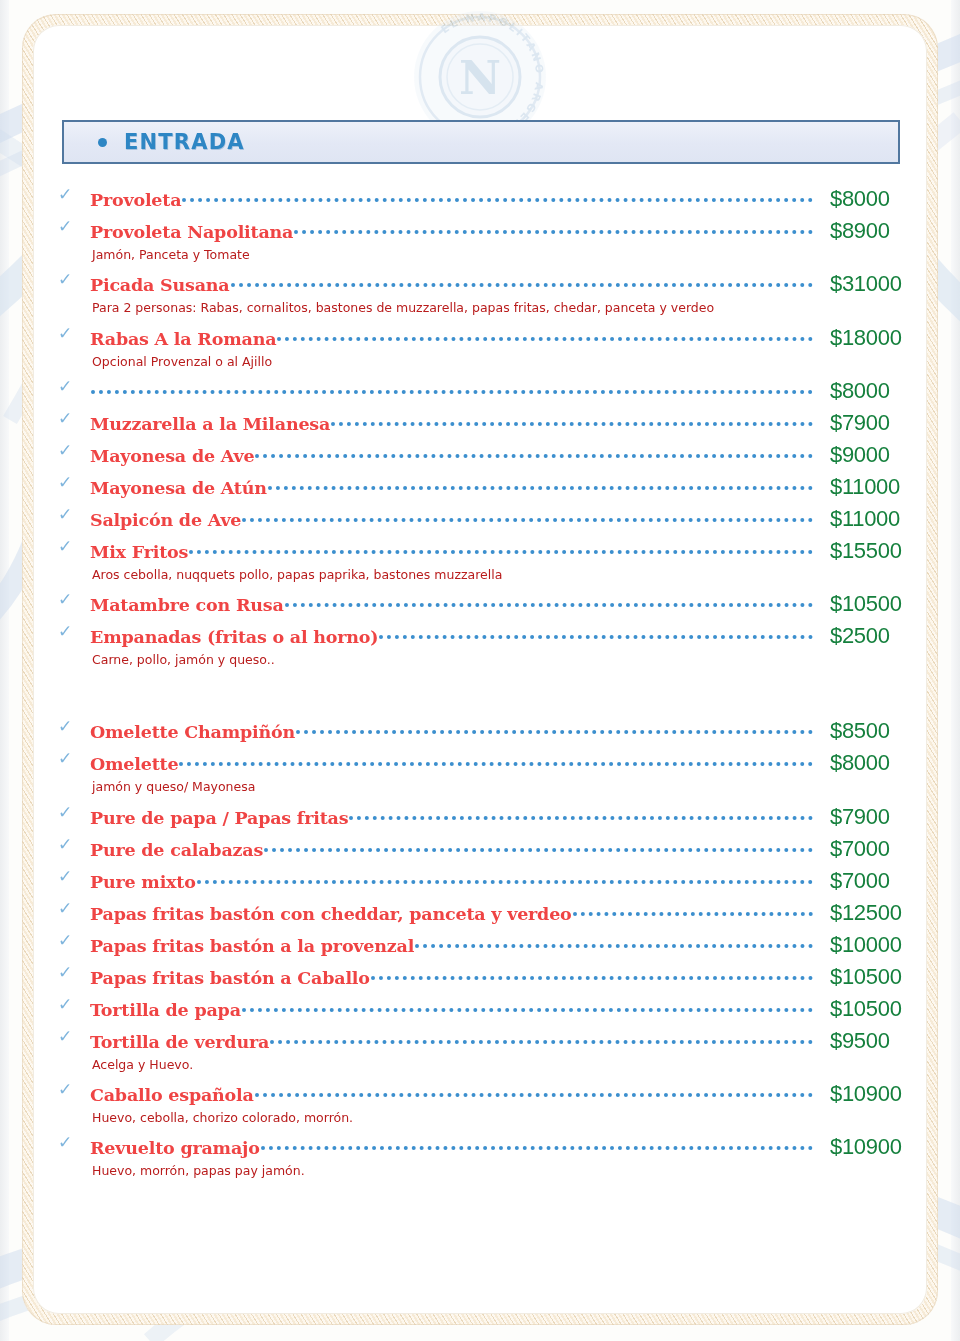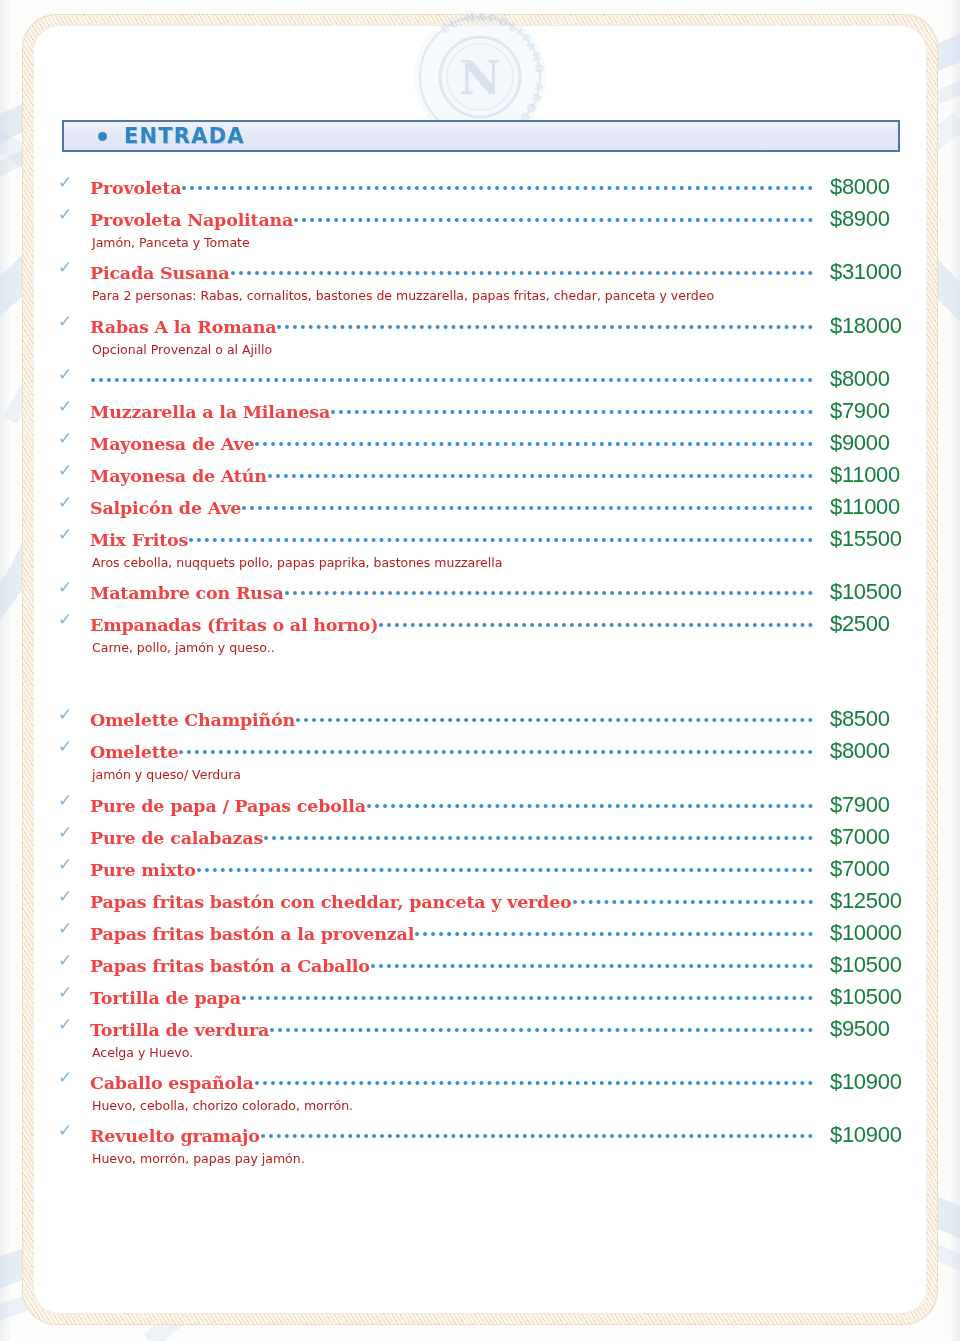--- a/index.html
+++ b/index.html
@@ -84,21 +84,21 @@
     opacity: .30;
     z-index: 4;
     pointer-events: none;
   }
   .logo-wm svg { width: 100%; height: 100%; display: block; }
 
   
   .section-head {
     position: relative;
     margin: 16px 8px 0 10px;
-    height: 32px;
+    height: 44px;
     background: linear-gradient(to bottom,#eef1f9 0%, #e3e8f5 55%, #dfe5f3 100%);
     border: 2px solid #51779f;
     display: flex;
     align-items: center;
     padding-left: 34px;
     z-index: 5;
   }
   .section-head .bullet {
     width: 9px; height: 9px;
     border-radius: 50%;
@@ -343,26 +343,26 @@
                 <span class="price">$8500</span>
               </div>
             </div>
             <div class="item" style="margin-top: 6px;">
               <div class="item-row">
                 <span class="check">✓</span>
                 <span class="iname">Omelette</span>
                 <span class="leader"></span>
                 <span class="price">$8000</span>
               </div>
-              <div class="desc">jamón y queso/ Verdura</div>
-            </div>
-            <div class="item" style="margin-top: 6px;">
-              <div class="item-row">
-                <span class="check">✓</span>
-                <span class="iname">Pure de papa / Papas cebolla</span>
+              <div class="desc">jamón y queso/ Mayonesa</div>
+            </div>
+            <div class="item" style="margin-top: 6px;">
+              <div class="item-row">
+                <span class="check">✓</span>
+                <span class="iname">Pure de papa / Papas fritas</span>
                 <span class="leader"></span>
                 <span class="price">$7900</span>
               </div>
             </div>
             <div class="item" style="margin-top: 6px;">
               <div class="item-row">
                 <span class="check">✓</span>
                 <span class="iname">Pure de calabazas</span>
                 <span class="leader"></span>
                 <span class="price">$7000</span>

